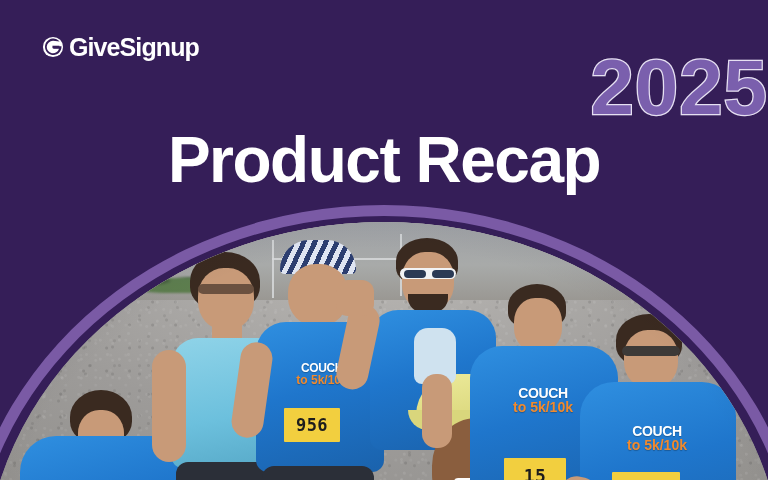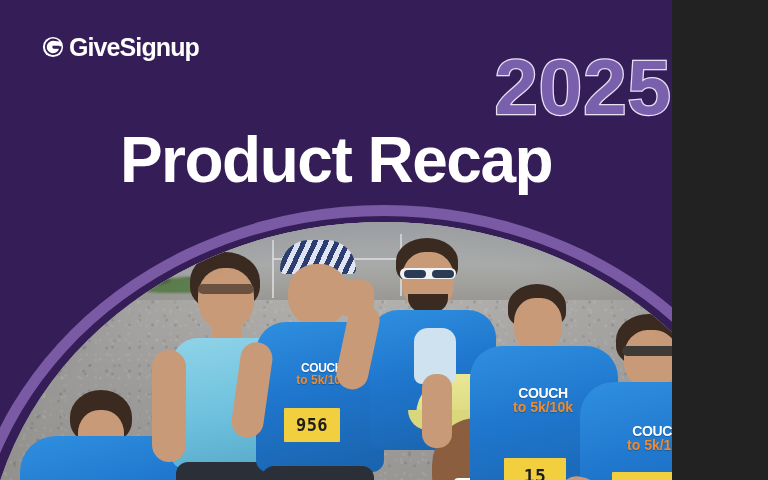--- a/index.html
+++ b/index.html
@@ -2,21 +2,21 @@
 <html><head>
 <meta charset="utf-8">
 <style>
   html, body {
     margin: 0;
     padding: 0;
     background: #222;
   }
   #canvas {
     position: relative;
-    width: 672px;
+    width: 768px;
     height: 480px;
     overflow: hidden;
     background: #351e58;
     font-family: "Liberation Sans", sans-serif;
     -webkit-font-smoothing: antialiased;
   }
 
   
   #logo {
     position: absolute;

